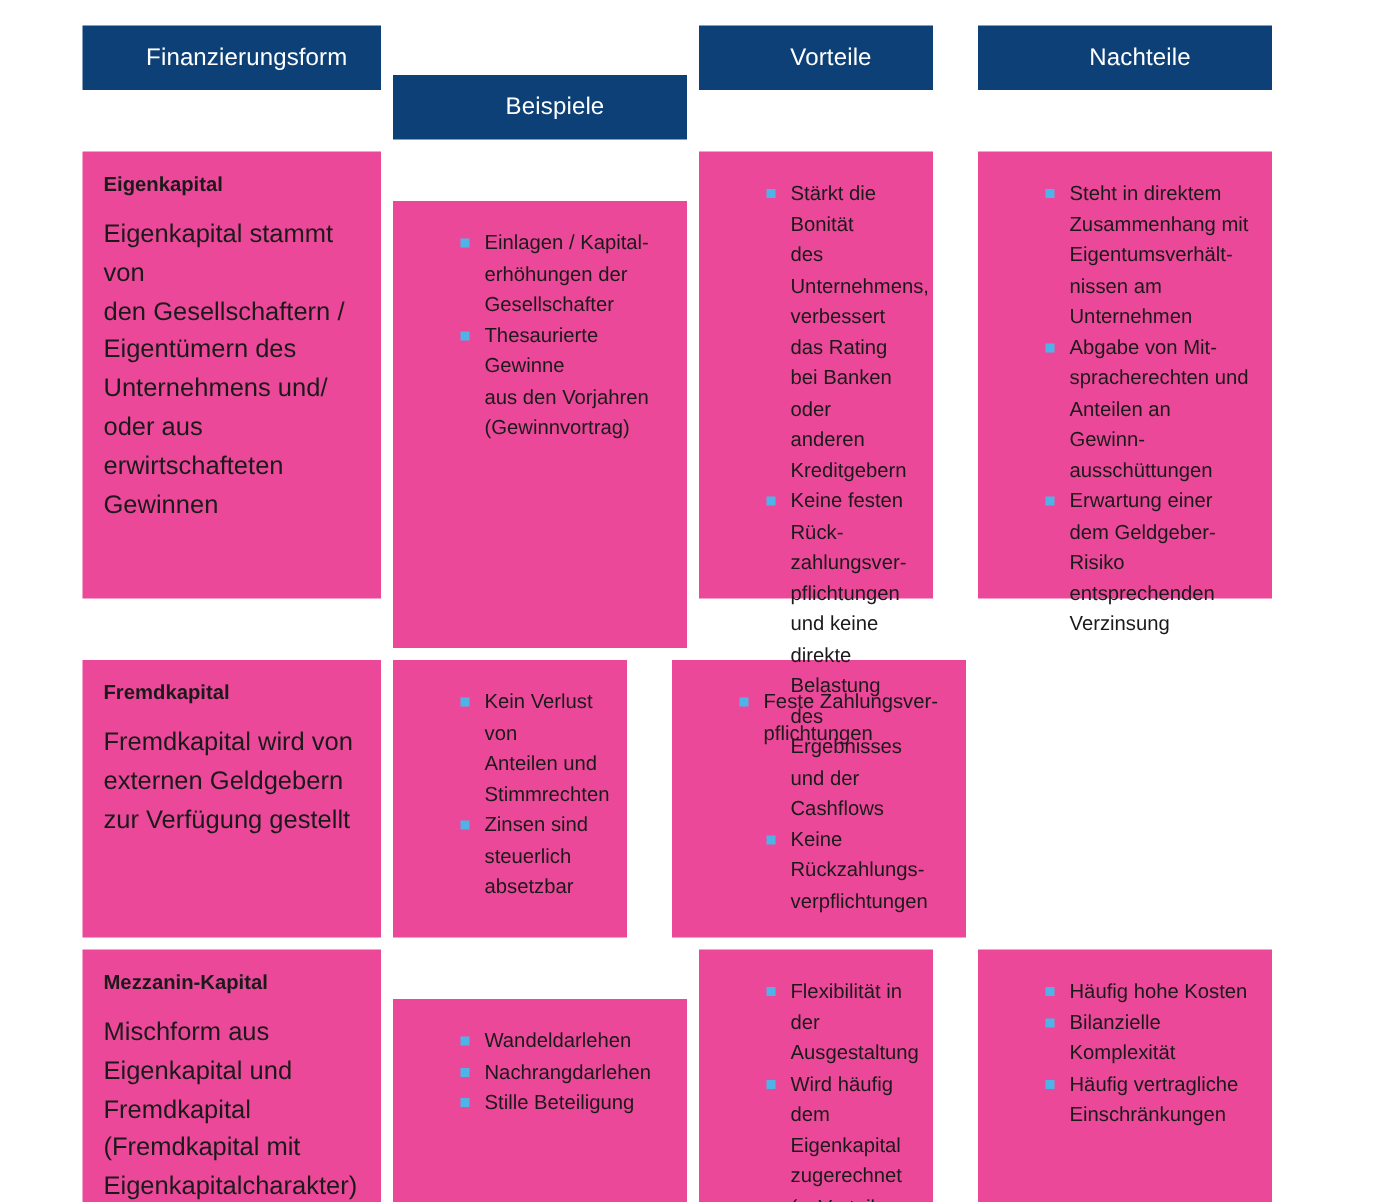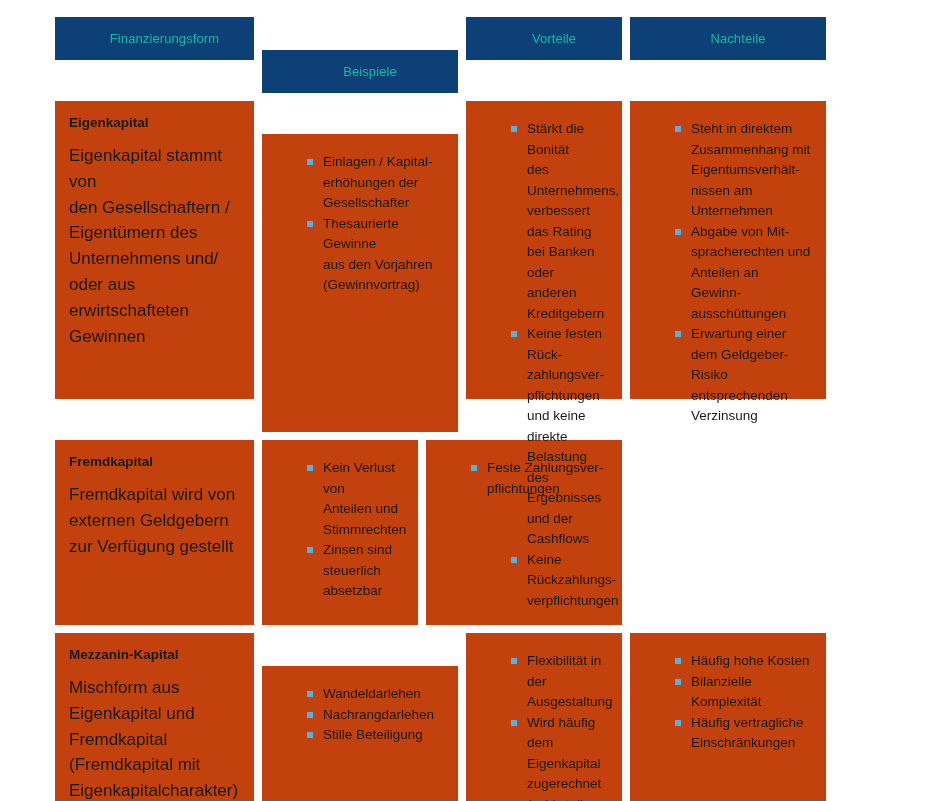--- a/index.html
+++ b/index.html
@@ -13,35 +13,35 @@
     position:absolute;
     left:55px; top:17px;
     width:816px;
   }
   .row{display:flex;gap:8px;}
   .row + .row{margin-top:8px;}
   .col{box-sizing:border-box;}
   .c0{width:199px;}
   .c1{width:196px;margin-top:33px;}
   .c2{width:156px;}
-  .c3{width:196px;}
+  .c3{width:196px;margin-left:22px;}
 
   .hdr{
     background:#0C4076;
-    color:#14b8a6;
+    color:#ffffff;
     height:43px;
     display:flex;align-items:center;justify-content:center;
-    font-size:13px;
+    font-size:16px;
     letter-spacing:.1px;
     padding-left:20px;
   }
   .hdr.first{justify-content:center;}
 
   .cell{
-    background:#c2410c;
+    background:#ec4899;
     padding:14px 14px 14px 14px;
     box-sizing:border-box;
   }
   .r1 .cell{height:298px;}
   .r2 .cell{height:185px;}
   .r3 .cell{height:213px;}
 
   .cell-title{
     font-weight:bold;
     font-size:13.5px;

